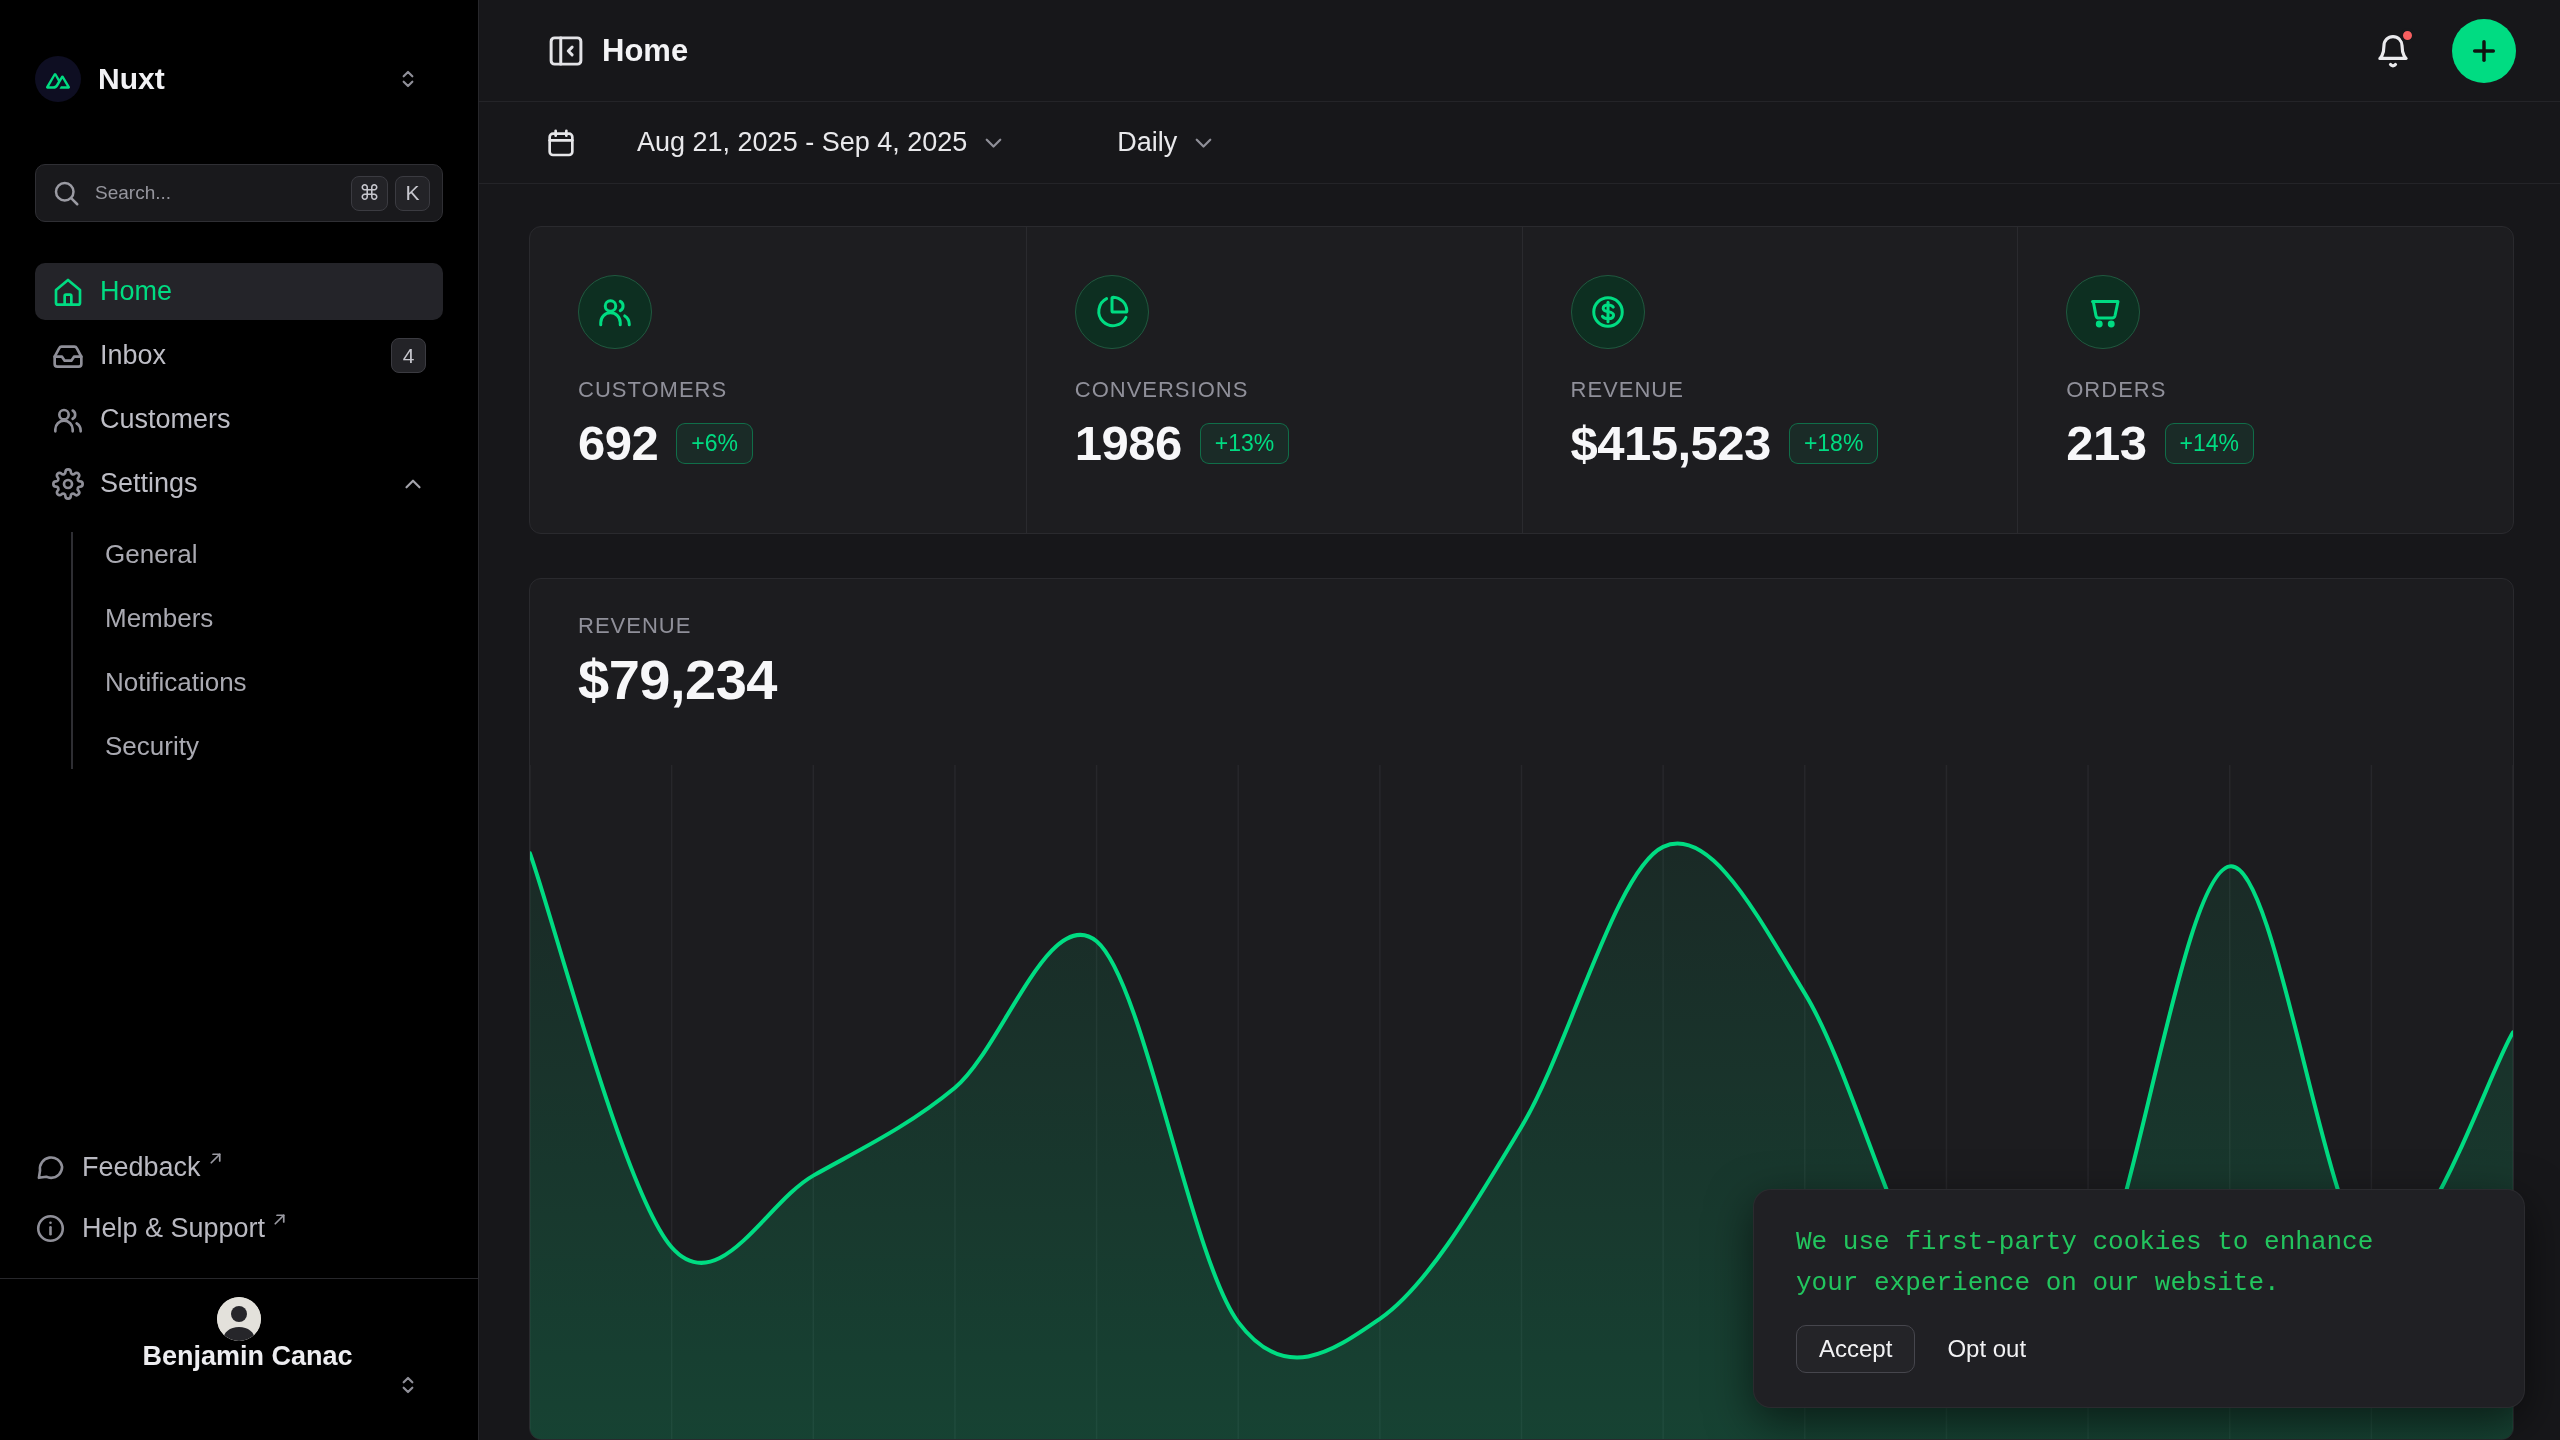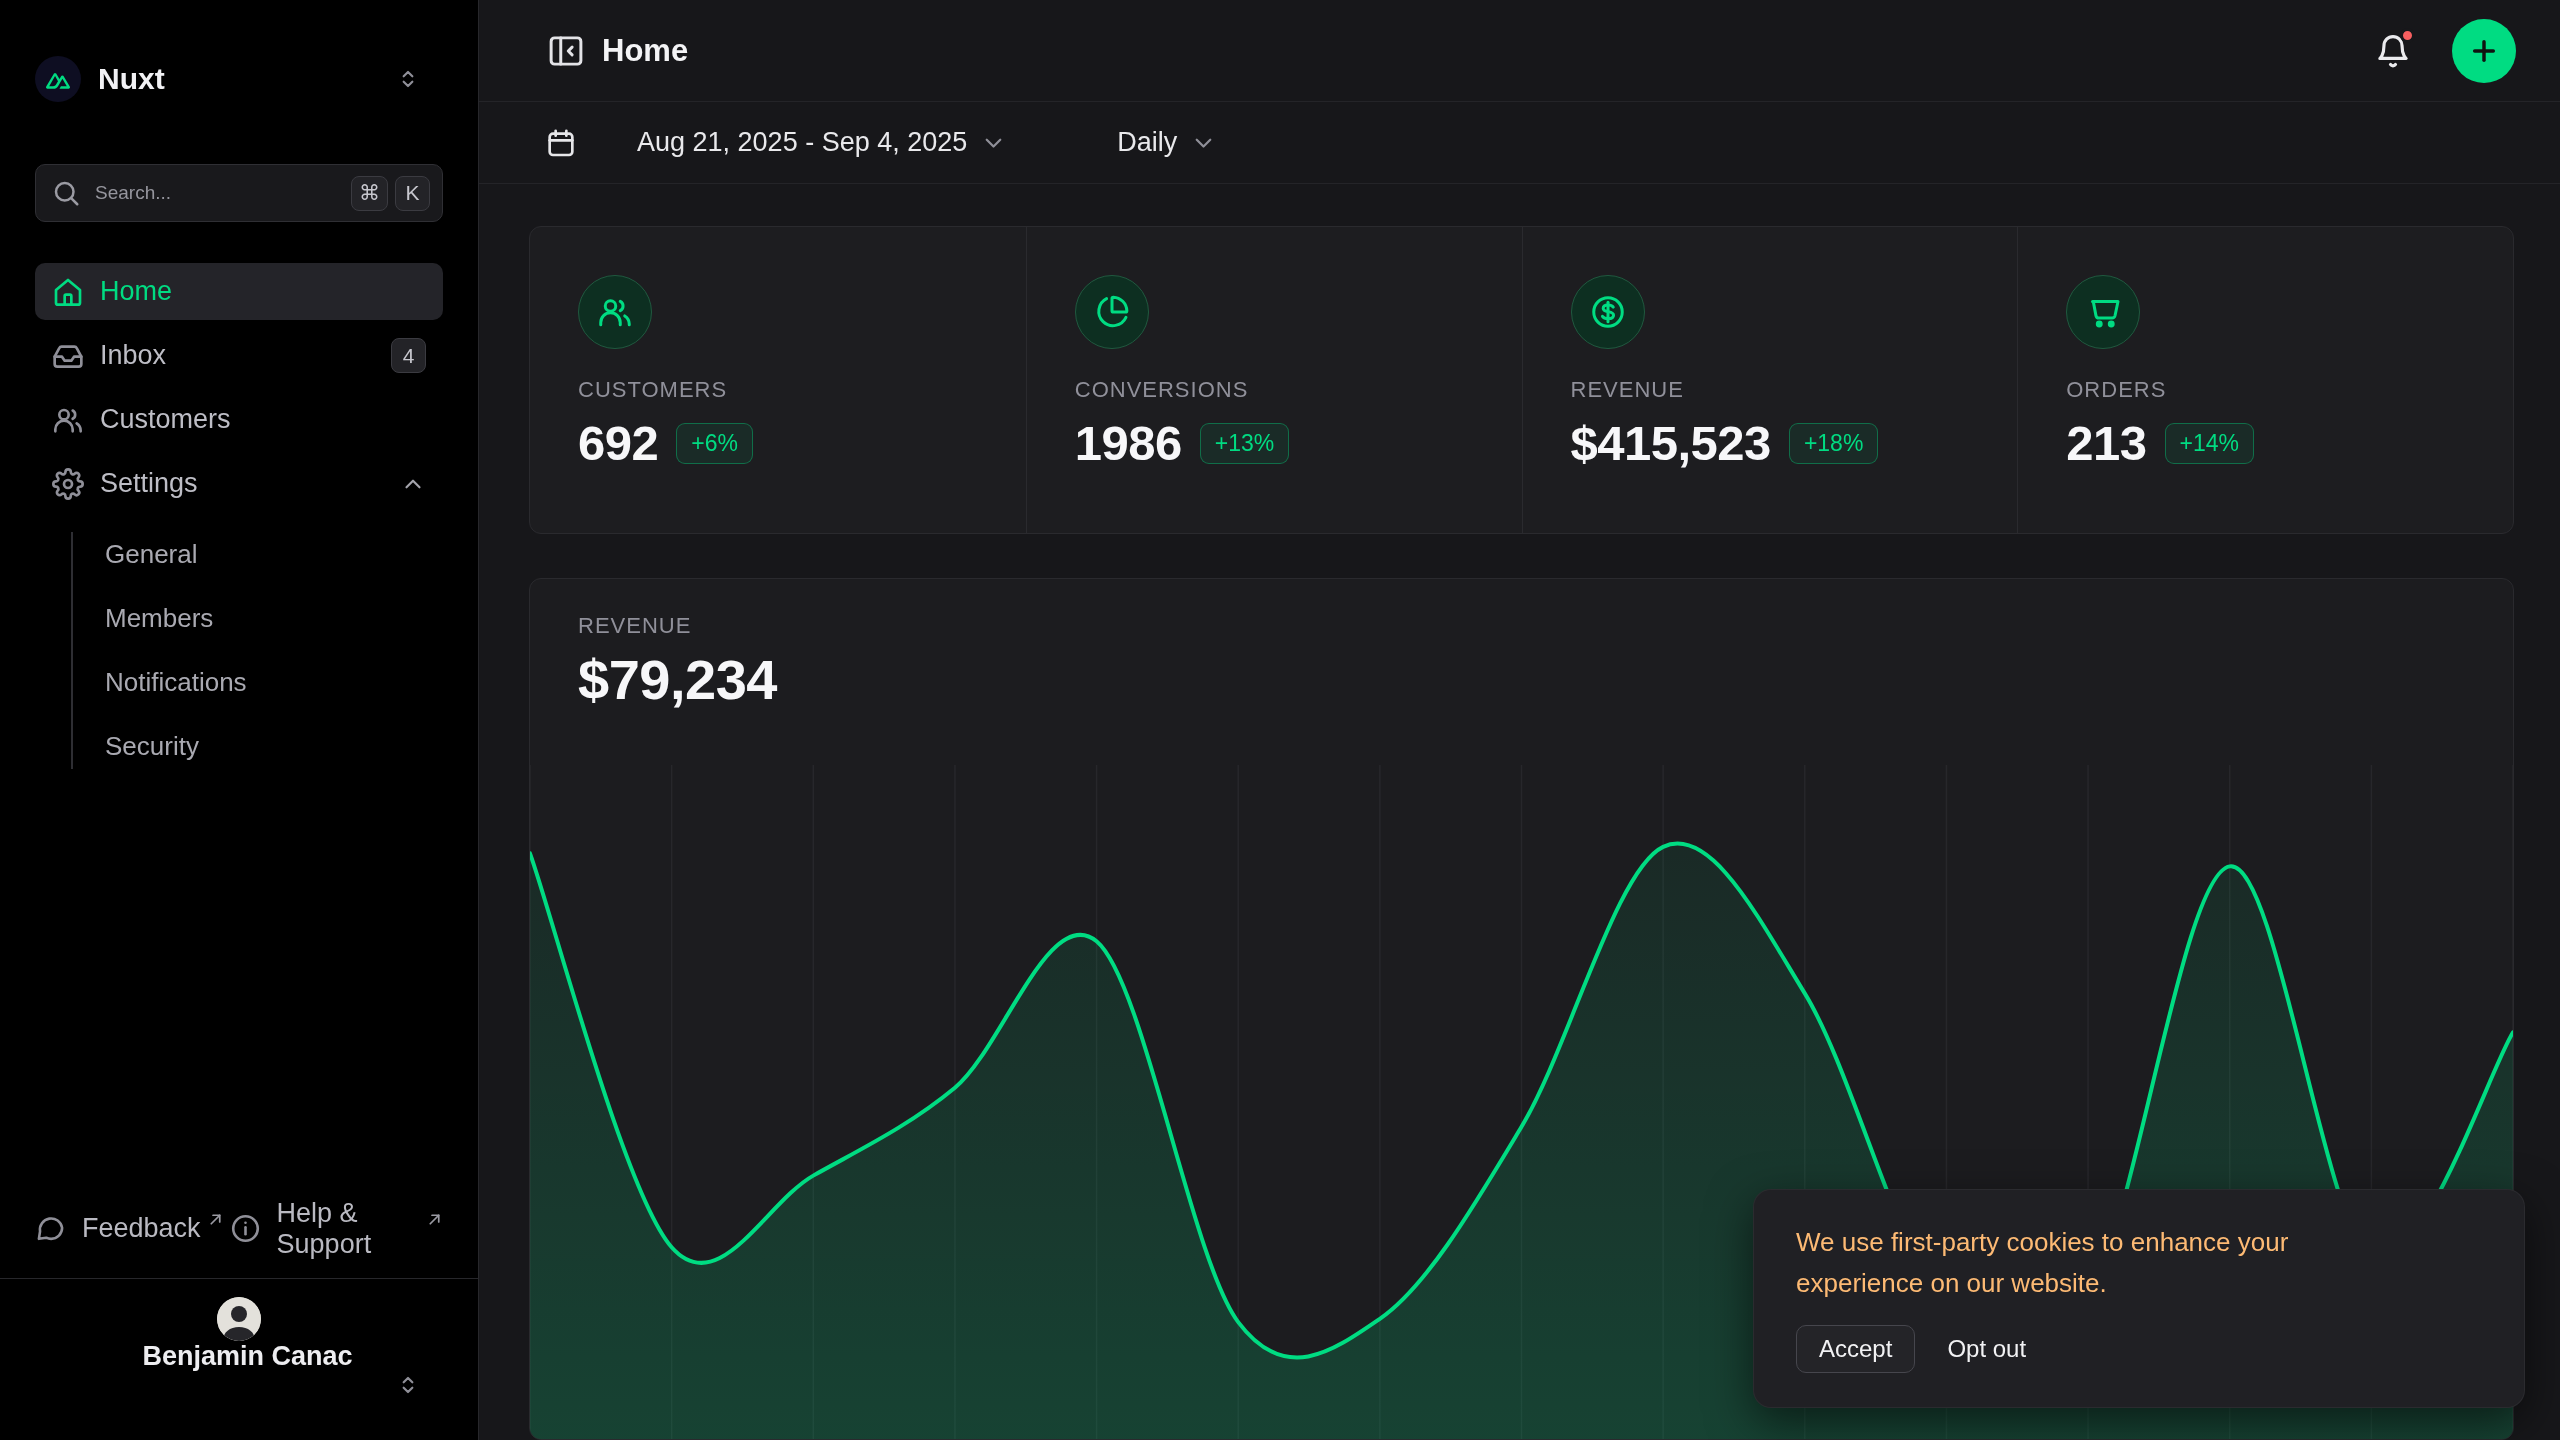--- a/index.html
+++ b/index.html
@@ -45,21 +45,21 @@
   .nav-item .nicon { color:#8f8f98; margin-right:16px; display:flex; }
   .nav-item.active { background:#242429; color:#00dc82; }
   .nav-item.active .nicon { color:#00dc82; }
   .nav-item .trail { margin-left:auto; display:flex; align-items:center; color:#a3a3ab; }
 
   .subnav { position:relative; display:flex; flex-direction:column; gap:7px; margin-top:7px; }
   .subnav::before { content:""; position:absolute; left:36px; top:6px; bottom:6px; width:1.5px; background:#2e2e33; }
   .subnav .nav-item { padding-left:70px; color:#a9a9b1; font-size:26px; }
 
   .side-spacer { flex:1; }
-  .footer-links { display:flex; flex-direction:row; gap:6px; padding-bottom:4px; }
+  .footer-links { display:flex; flex-direction:column; gap:6px; padding-bottom:4px; }
   .flink { height:55px; display:flex; align-items:center; font-size:27px; color:#b9b9c1; cursor:pointer; }
   .flink .nicon { color:#8f8f98; margin-right:16px; display:flex; }
   .ext { color:#9a9aa2; margin-left:6px; margin-bottom:18px; }
 
   .side-divider { border-top:1px solid #27272b; margin:18px -35px 0; }
   .user-row { display:flex; align-items:center; padding:18px 0 26px; cursor:pointer;flex-direction:column; }
   .avatar { width:44px; height:44px; border-radius:50%; background:#dedcd6; overflow:hidden;
             display:flex; align-items:center; justify-content:center; }
   .user-name { margin-left:17px; font-size:27px; font-weight:600; color:#ededf0; }
   .user-caret { margin-left:auto; margin-right:22px; color:#8f8f98; }
@@ -115,21 +115,21 @@
   .revenue-value { margin-top:8px; font-size:56px; font-weight:700; color:#f7f7f9; letter-spacing:-0.5px; }
   .chart-wrap { position:absolute; left:0; right:0; top:186px; bottom:0; }
   .chart-wrap svg { width:100%; height:100%; }
 
   
   .cookie-banner {
     position:fixed; right:35px; bottom:32px; width:772px;
     background:#202024; border:1px solid rgba(255,255,255,0.05); border-radius:18px;
     padding:32px 42px 34px; box-shadow:0 14px 45px rgba(0,0,0,0.55); z-index:20;
   }
-  .cookie-text { font-size:26px; line-height:1.55; color:#fdba74; max-width:610px; }
+  .cookie-text { font-size:26px; line-height:1.55; color:#22c55e; max-width:610px;font-family:Liberation Mono, monospace; }
   .cookie-actions { margin-top:22px; display:flex; align-items:center; }
   .accept-btn {
     font-family:inherit; font-size:24px; color:#f2f2f4; background:rgba(255,255,255,0.02);
     border:1.5px solid #46464d; border-radius:10px; padding:9px 22px; cursor:pointer;
   }
   .optout-btn { font-family:inherit; font-size:24px; color:#f2f2f4; background:none; border:none;
                 margin-left:32px; cursor:pointer; }
 </style>
 </head>
 <body>

